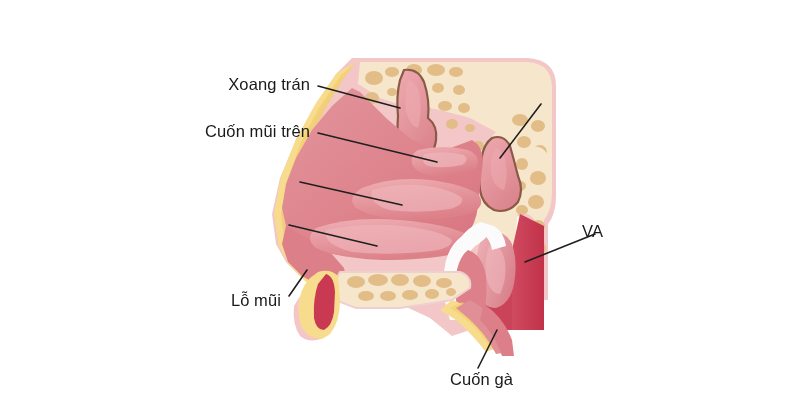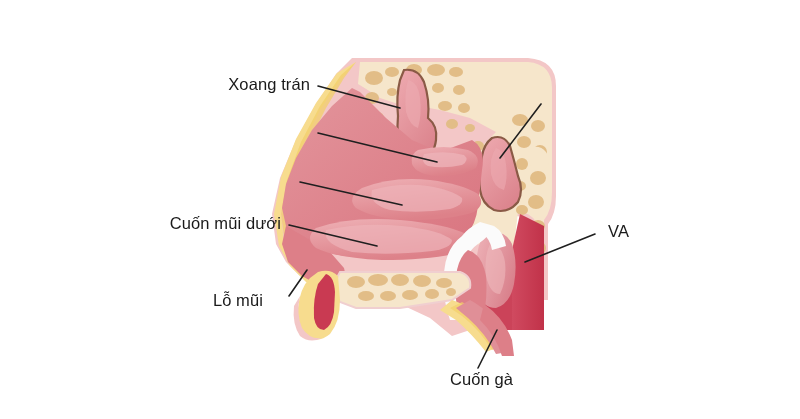--- a/index.html
+++ b/index.html
@@ -227,18 +227,18 @@
       <line x1="300" y1="182" x2="402" y2="205"></line>
       <line x1="289" y1="225" x2="377" y2="246"></line>
       <line x1="289" y1="296" x2="307" y2="270"></line>
       <line x1="541" y1="104" x2="500" y2="158"></line>
       <line x1="595" y1="234" x2="525" y2="262"></line>
       <line x1="478" y1="368" x2="497" y2="330"></line>
     </g>
   </svg>
 
   <div class="lbl r" style="left:310px;top:84px">Xoang trán</div>
-  <div class="lbl r" style="left:281px;top:223px">Cuốn mũi dưới</div>
-  <div class="lbl r" style="left:263px;top:300px">Lỗ mũi</div>
-  <div class="lbl l" style="left:608px;top:231px">VA</div>
+  <div class="lbl r" style="left:310px;top:131px">Cuốn mũi trên</div>
+  <div class="lbl r" style="left:281px;top:300px">Lỗ mũi</div>
+  <div class="lbl l" style="left:582px;top:231px">VA</div>
   <div class="lbl l" style="left:450px;top:379px">Cuốn gà</div>
 
 </div>
 
 </body></html>

